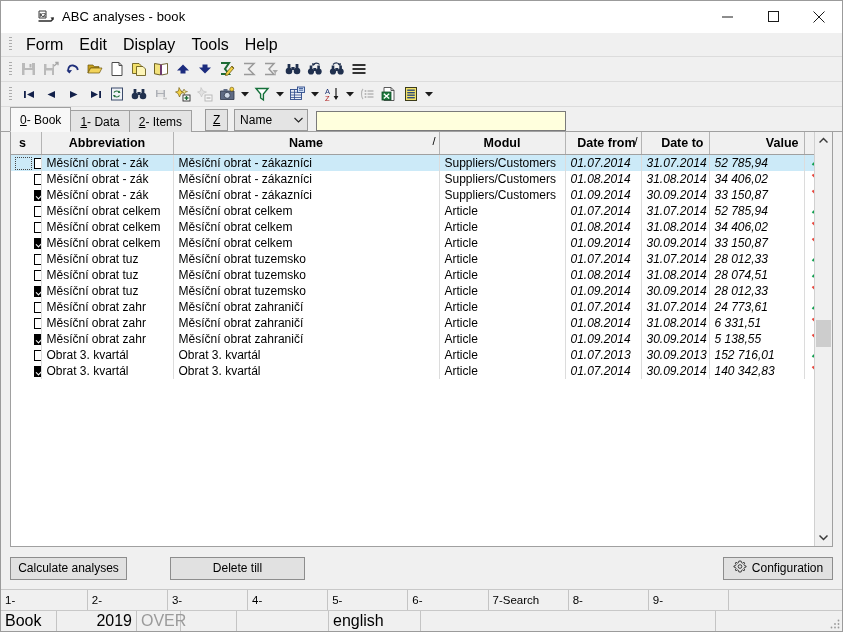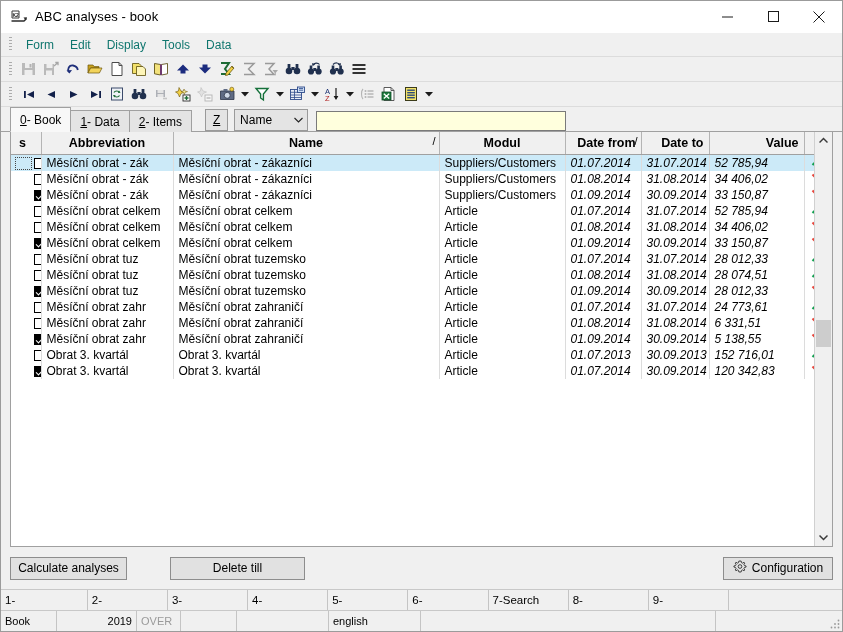--- a/index.html
+++ b/index.html
@@ -16,20 +16,21 @@
     background:#f0f0f0;
     border:1px solid #9b9b9b;
     box-sizing:border-box;
     display:flex;flex-direction:column;
   }
   
   .titlebar{
     height:31px;flex:0 0 31px;background:#ffffff;
     display:flex;align-items:center;
     border-bottom:1px solid #ffffff;
+    padding-left:27px;
   }
   .title-icon{
     width:18px;height:18px;margin-left:9px;margin-right:7px;
     position:relative;flex:0 0 18px;
   }
   .title-icon svg{display:block;}
   .title-text{font-size:13px;color:#000;flex:1 1 auto;letter-spacing:.1px;}
   .wbtns{display:flex;height:31px;}
   .wbtn{
     width:46px;height:31px;display:flex;align-items:center;justify-content:center;
@@ -41,21 +42,21 @@
     display:flex;align-items:center;
     border-bottom:1px solid #dcdcdc;
     padding-left:8px;
   }
   .gripper{
     width:3px;height:15px;margin-right:6px;
     background-image:linear-gradient(#a0a0a0 1px,transparent 1px);
     background-size:3px 3px;
     opacity:.85;
   }
-  .menuitem{padding:2px 8px;font-size:12px;color:#0f766e;cursor:default;}
+  .menuitem{padding:2px 8px;font-size:16px;color:#000000;cursor:default;}
   
   .toolbar{
     height:24px;flex:0 0 24px;background:#f0f0f0;display:flex;align-items:center;
     padding-left:8px;border-bottom:1px solid #dcdcdc;
   }
   .tb-ico{
     width:22px;height:22px;display:flex;align-items:center;justify-content:center;
     cursor:default;flex:0 0 22px;
   }
   .tb-ico.dis{opacity:.45;}
@@ -172,21 +173,21 @@
   .fkeybar{
     height:20px;flex:0 0 20px;display:flex;background:#f0f0f0;
     border-top:1px solid #c8c8c8;font-size:11.5px;
   }
   .fkey{
     border-right:1px solid #c4c4c4;display:flex;align-items:center;
     padding-left:4px;box-sizing:border-box;cursor:default;
   }
   .statusbar{
     height:20px;flex:0 0 20px;display:flex;background:#f0f0f0;
-    border-top:1px solid #c8c8c8;font-size:11px;position:relative;
+    border-top:1px solid #c8c8c8;font-size:16px;position:relative;
   }
   .scell{
     border-right:1px solid #c4c4c4;display:flex;align-items:center;
     box-sizing:border-box;padding:0 4px;
   }
   .scell.r{justify-content:flex-end;}
   .scell.gray{color:#9a9a9a;}
   .resizegrip{
     position:absolute;right:2px;bottom:2px;width:10px;height:10px;
   }
@@ -225,21 +226,21 @@
       </div>
     </div>
   </div>
 
   <div class="menubar">
     <div class="gripper"></div>
     <div class="menuitem">Form</div>
     <div class="menuitem">Edit</div>
     <div class="menuitem">Display</div>
     <div class="menuitem">Tools</div>
-    <div class="menuitem">Data</div>
+    <div class="menuitem">Help</div>
   </div>
 
   <div class="toolbar">
     <div class="gripper"></div>
 
     <div class="tb-ico dis">
       <svg width="16" height="16" viewBox="0 0 16 16">
         <rect x="1" y="2" width="13" height="12" fill="#7a7a7a"></rect>
         <rect x="4" y="2" width="7" height="5" fill="#ededed"></rect>
         <rect x="8.5" y="3" width="2" height="3.5" fill="#6b6b6b"></rect>
@@ -724,21 +725,21 @@
                     <path d="M2.5 9 L8 3.5 M4.8 3 L8.6 3 L8.6 6.8" stroke="#12a050" stroke-width="2.1" fill="none"></path>
                   </svg></td>
               </tr>
               <tr class="row">
                 <td class="c-s"><span class="focusspacer"></span><span class="chk on"></span></td>
                 <td>Obrat 3. kvartál</td>
                 <td>Obrat 3. kvartál</td>
                 <td>Article</td>
                 <td class="r">01.07.2014</td>
                 <td class="r">30.09.2014</td>
-                <td class="r">120 342,83</td>
+                <td class="r">140 342,83</td>
                 <td class="ar"><svg width="11" height="11" viewBox="0 0 11 11">
                     <path d="M2.5 2.5 L8 8 M8.6 4.2 L8.6 8.6 L4.4 8.6" stroke="#e8453c" stroke-width="2.1" fill="none"></path>
                   </svg></td>
               </tr>
             </tbody>
         </table>
       </div>
 
       <div class="vsb">
         <div class="vsb-btn">

